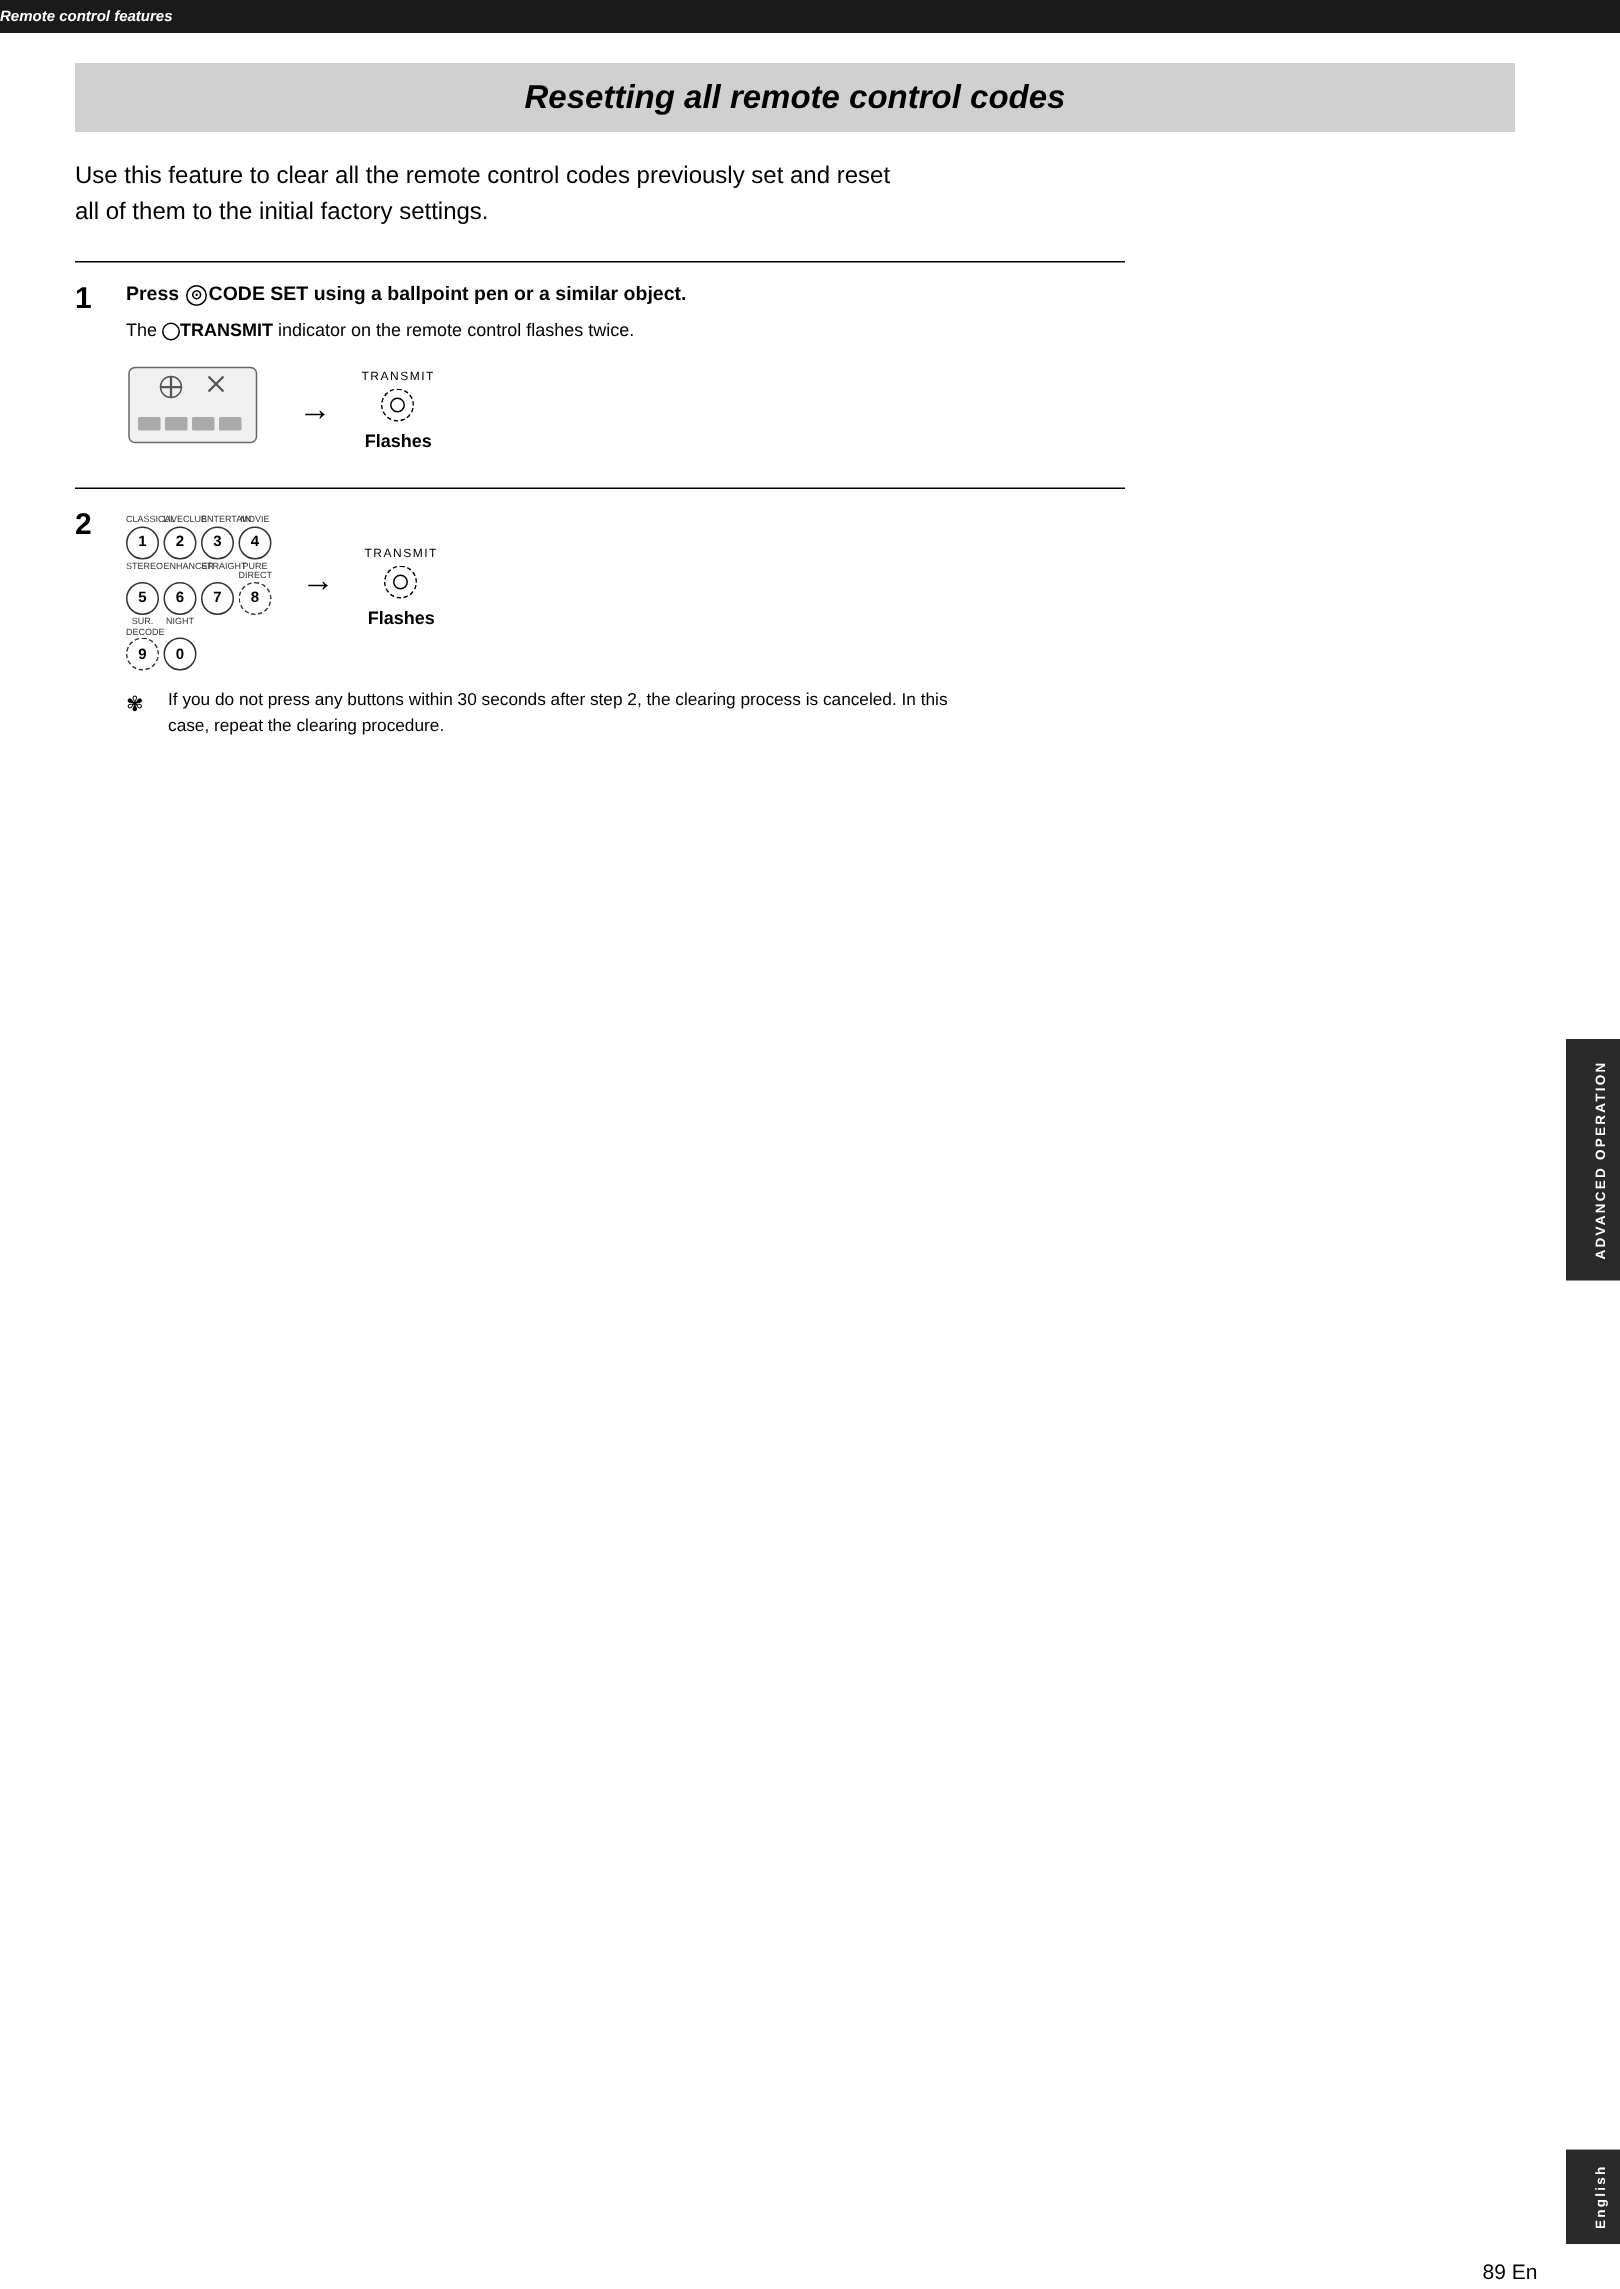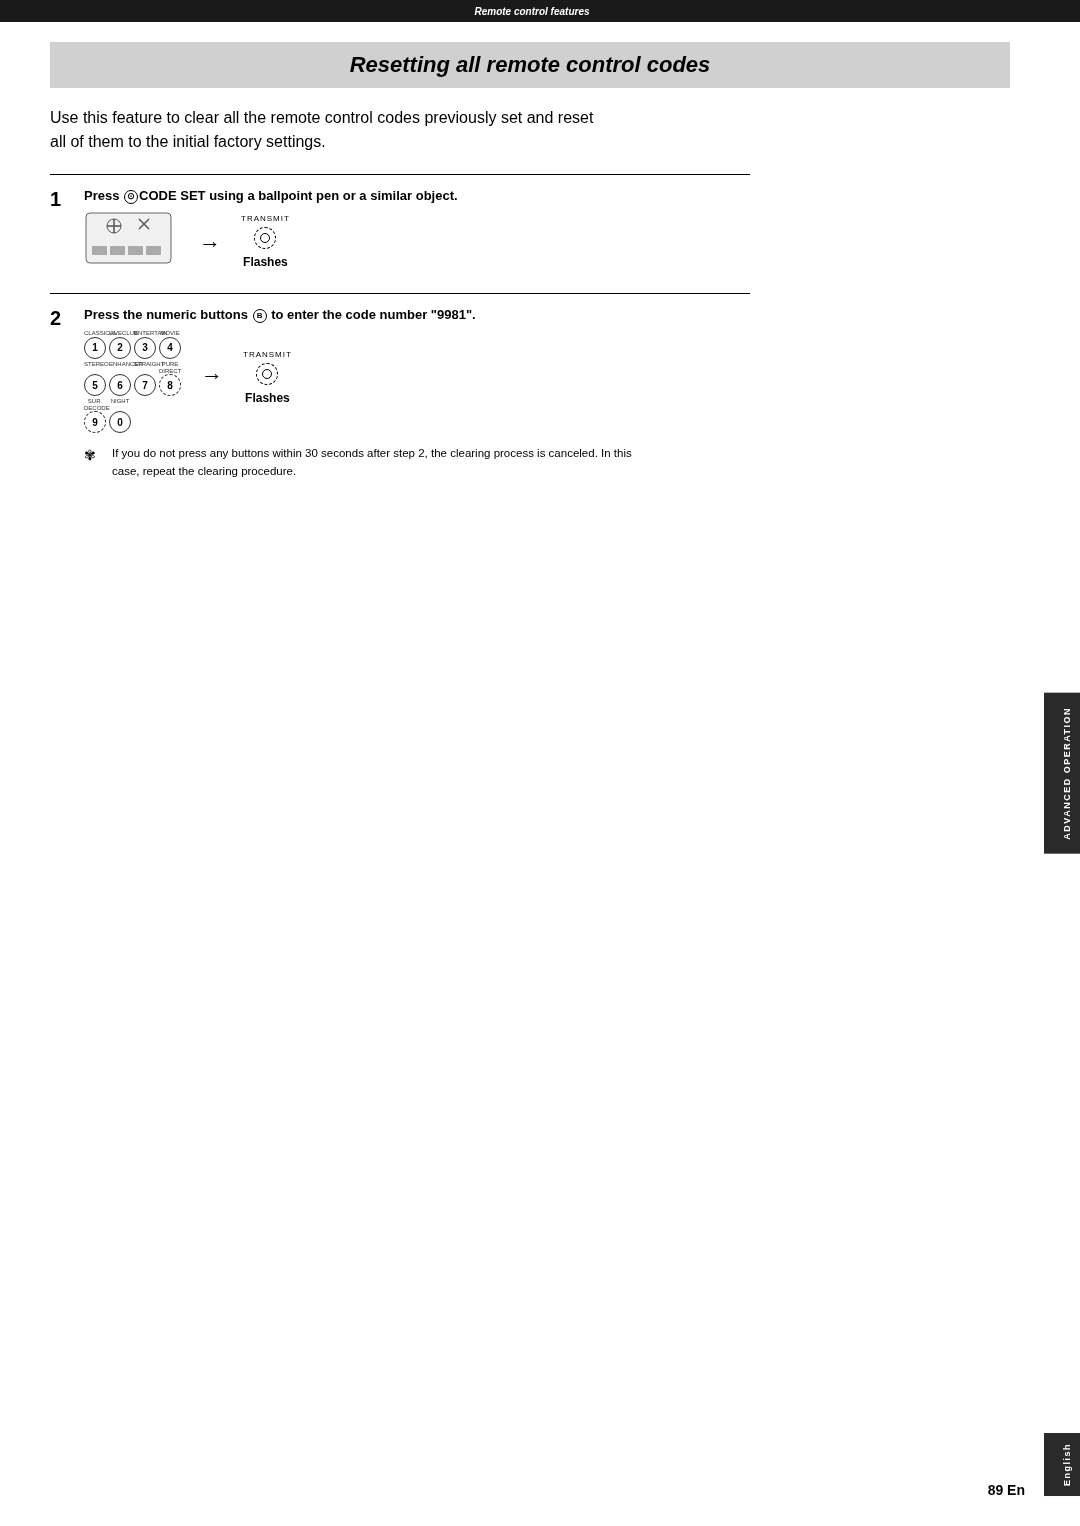--- a/index.html
+++ b/index.html
@@ -13,21 +13,21 @@
       position: relative;
     }
 
     
     .top-bar {
       background: #1a1a1a;
       height: 22px;
       width: 100%;
       display: flex;
       align-items: center;
-      justify-content: center;
+      justify-content: flex-start;
       padding-right: 16px;
     }
     .top-bar-text {
       color: #fff;
       font-size: 10px;
       font-style: italic;
       font-weight: bold;
     }
 
     
@@ -201,24 +201,24 @@
       min-width: 20px;
     }
     .note-text {
       font-size: 11.5px;
       line-height: 1.5;
     }
 
     
     .page-number {
       position: absolute;
-      bottom: 28px;
+      bottom: 4px;
       right: 55px;
       font-size: 14px;
-      font-weight: bold;
+      font-weight: normal;
       margin-top: 14px;
     }
 
     .right-sidebar-container {
       position: absolute;
       right: 0;
       top: 22px;
       width: 36px;
       display: flex;
       flex-direction: column;
@@ -302,20 +302,23 @@
 
   <hr class="divider">
 
   
   <div class="step">
     <div class="step-number">1</div>
     <div class="step-content">
       <div class="step-title">
         Press <span class="circle-num">⊙</span><span class="bold-code">CODE SET</span> using a ballpoint pen or a similar object.
       </div>
+      <div class="step-desc">
+        The <span style="border:1.5px solid #000; border-radius:50%; display:inline-block; width:12px; height:12px; vertical-align:middle;"></span><strong>TRANSMIT</strong> indicator on the remote control flashes twice.
+      </div>
 
       <div class="diagram-row">
 
         <div style="position:relative; width:95px; height:60px;">
           <svg width="95" height="60" viewBox="0 0 95 60">
 
             <rect x="2" y="2" width="85" height="50" rx="4" ry="4" fill="#f0f0f0" stroke="#666" stroke-width="1"></rect>
 
             <line x1="30" y1="8" x2="30" y2="22" stroke="#555" stroke-width="1.5"></line>
             <line x1="23" y1="15" x2="37" y2="15" stroke="#555" stroke-width="1.5"></line>
@@ -343,23 +346,20 @@
       </div>
     </div>
   </div>
 
   <hr class="divider">
 
   
   <div class="step">
     <div class="step-number">2</div>
     <div class="step-content">
-      <div class="step-title">
-        Press the numeric buttons <span class="circle-num" style="font-size:8px;">B</span> to enter the code number "9981".
-      </div>
 
       <div class="diagram-row" style="align-items:flex-start; margin-top:6px;">
 
         <div class="keypad-diagram">
 
           <div class="key-row-labels">
             <div class="key-label-cell">CLASSICAL</div>
             <div class="key-label-cell">LIVECLUB</div>
             <div class="key-label-cell">ENTERTAIN</div>
             <div class="key-label-cell">MOVIE</div>

